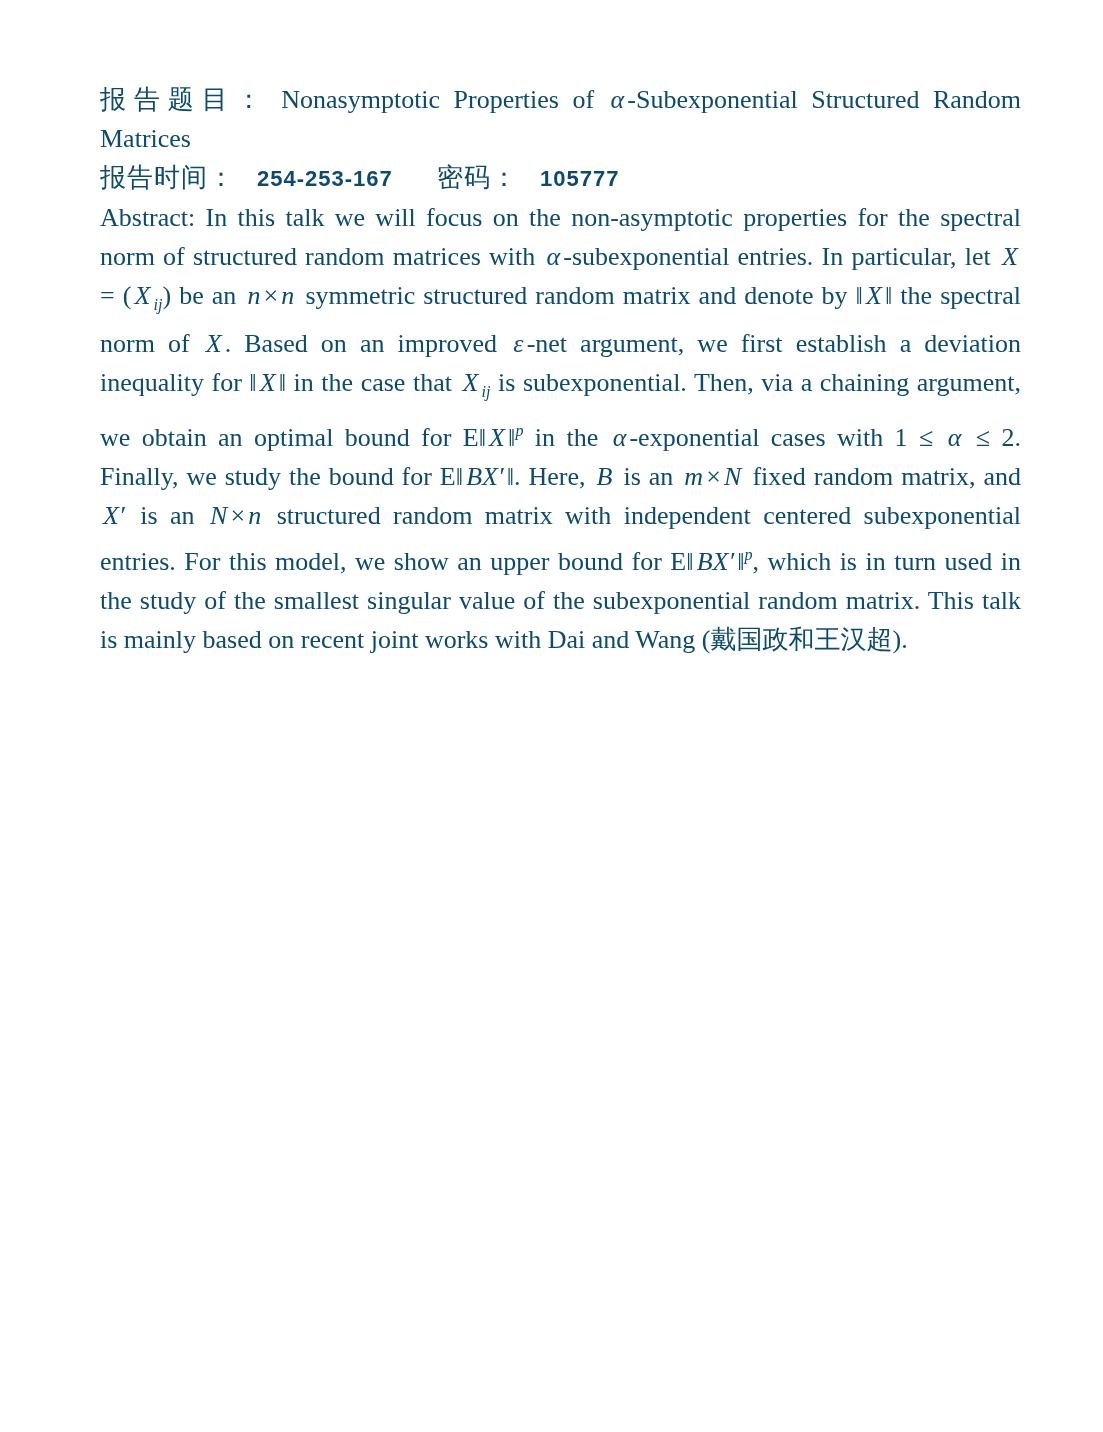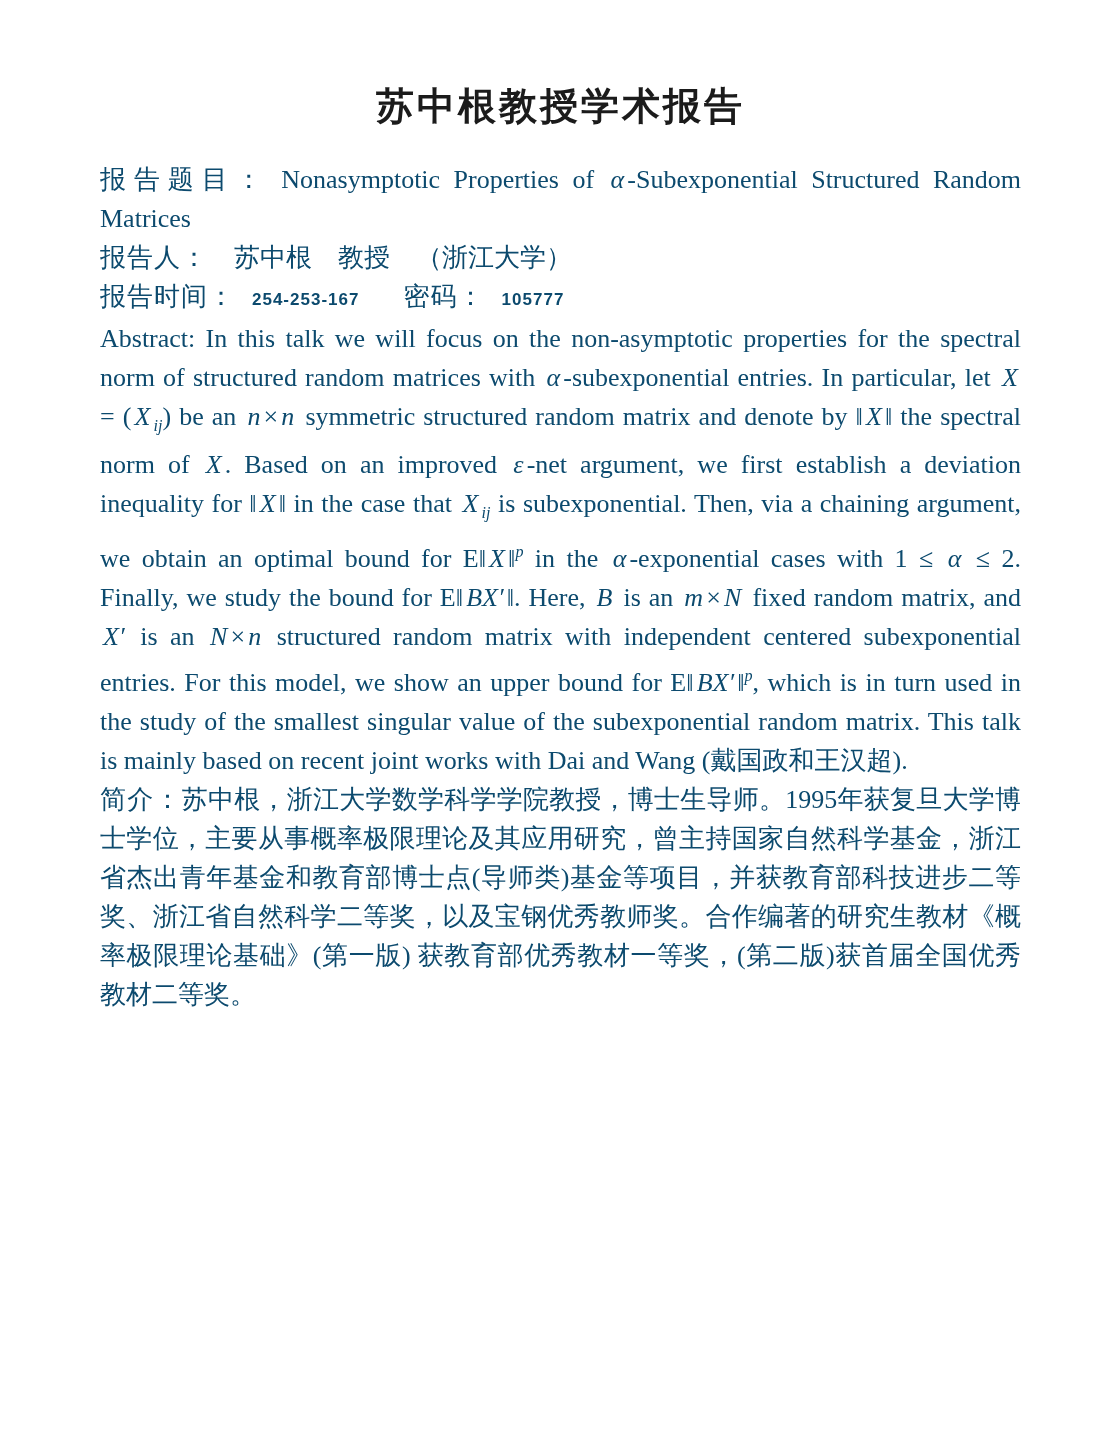--- a/index.html
+++ b/index.html
@@ -27,37 +27,34 @@
     color: #0c4a6e;
   }
   .label { letter-spacing: 1px; }
   .g1 { margin-left: 0.45em; }
   .g2 { margin-left: 1.0em; }
   .g3 { margin-left: 1.7em; }
   .num {
     font-family: "Liberation Sans", "DejaVu Sans", sans-serif;
     font-weight: 600;
     letter-spacing: 1px;
-    font-size: 17px;
+    font-size: 22px;
   }
   .mi { font-style: italic; padding: 0 0.12em; }
   sub.mi, sup.mi { padding: 0; font-size: 0.62em; font-style: italic; margin-top: 24px; }
   .rm { font-style: normal; }
 </style>
 </head>
 <body>
 
 <div class="page">
 
-  <h1 class="doc-title">苏中根教授学术报告</h1>
 
   <p class="para"><span class="label">报告题目：</span><span class="g1"><span class="rm">Nonasymptotic Properties of </span><span class="mi">α</span><span class="rm">-Subexponential Structured Random Matrices</span></span></p>
 
-  <p class="para"><span class="label">报告人：</span><span class="g2">苏中根　教授　（浙江大学）</span></p>
 
 
   <p class="para"><span class="label">报告时间：</span><span class="num g2">254-253-167</span><span class="label g3">密码：</span><span class="num g2">105777</span></p>
 
   <p class="para"><span><span class="rm">Abstract: In this talk we will focus on the non-asymptotic properties for the spectral norm of structured random matrices with </span><span class="mi">α</span><span class="rm">-subexponential entries. In particular, let </span><span class="mi">X</span><span class="rm"> = (</span><span class="mi">X</span><sub class="mi">ij</sub><span class="rm">) be an </span><span class="mi">n</span><span class="rm">×</span><span class="mi">n</span><span class="rm"> symmetric structured random matrix and denote by ‖</span><span class="mi">X</span><span class="rm">‖ the spectral norm of </span><span class="mi">X</span><span class="rm">. Based on an improved </span><span class="mi">ε</span><span class="rm">-net argument, we first establish a deviation inequality for ‖</span><span class="mi">X</span><span class="rm">‖ in the case that </span><span class="mi">X</span><sub class="mi">ij</sub><span class="rm"> is subexponential. Then, via a chaining argument, we obtain an optimal bound for E‖</span><span class="mi">X</span><span class="rm">‖</span><sup class="mi">p</sup><span class="rm"> in the </span><span class="mi">α</span><span class="rm">-exponential cases with 1 ≤ </span><span class="mi">α</span><span class="rm"> ≤ 2. Finally, we study the bound for E‖</span><span class="mi">BX′</span><span class="rm">‖. Here, </span><span class="mi">B</span><span class="rm"> is an </span><span class="mi">m</span><span class="rm">×</span><span class="mi">N</span><span class="rm"> fixed random matrix, and </span><span class="mi">X′</span><span class="rm"> is an </span><span class="mi">N</span><span class="rm">×</span><span class="mi">n</span><span class="rm"> structured random matrix with independent centered subexponential entries. For this model, we show an upper bound for E‖</span><span class="mi">BX′</span><span class="rm">‖</span><sup class="mi">p</sup><span class="rm">, which is in turn used in the study of the smallest singular value of the subexponential random matrix. This talk is mainly based on recent joint works with Dai and Wang (戴国政和王汉超).</span></span></p>
 
-  <p class="para"><span class="label">简介：</span><span>苏中根，浙江大学数学科学学院教授，博士生导师。1995年获复旦大学博士学位，主要从事概率极限理论及其应用研究，曾主持国家自然科学基金，浙江省杰出青年基金和教育部博士点(导师类)基金等项目，并获教育部科技进步二等奖、浙江省自然科学二等奖，以及宝钢优秀教师奖。合作编著的研究生教材《概率极限理论基础》(第一版) 获教育部优秀教材一等奖，(第二版)获首届全国优秀教材二等奖。</span></p>
 
 </div>
 
 </body></html>

